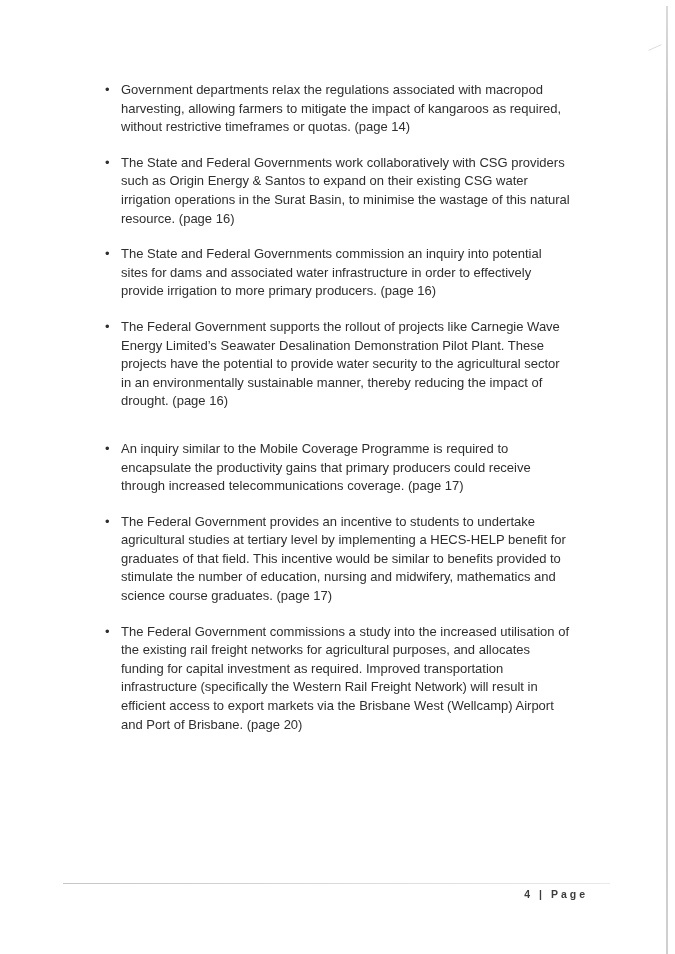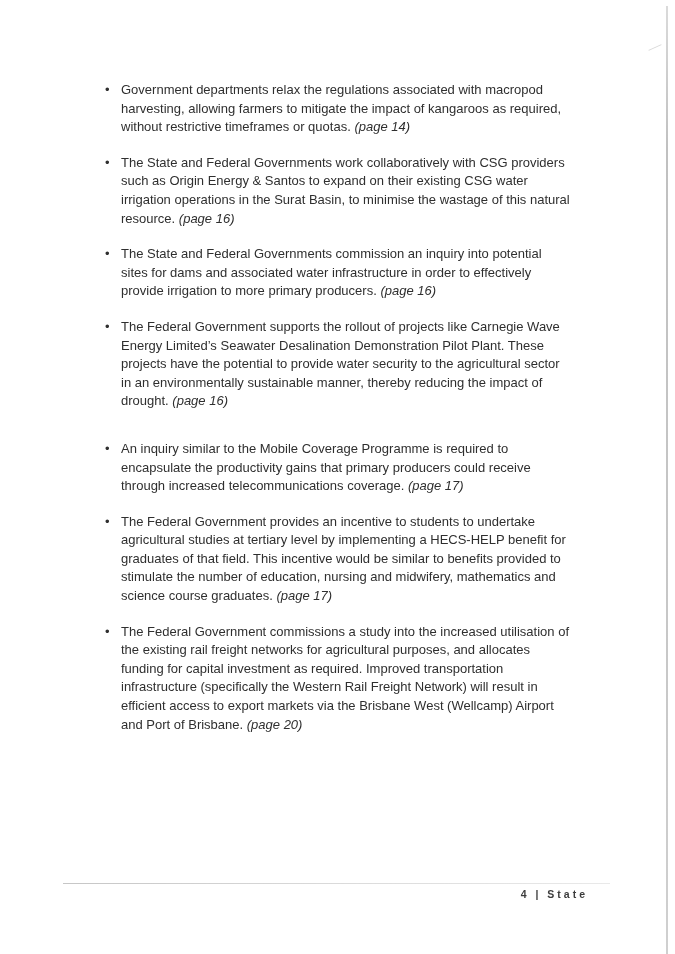--- a/index.html
+++ b/index.html
@@ -47,21 +47,21 @@
     flex: 0 0 16px;
     color: #2f2f2f;
     line-height: 18.6px;
     font-size: 13px;
   }
   .bullet-body {
     flex: 1 1 auto;
     max-width: 524px;
   }
   .bullet-text { white-space: pre-line; }
-  .page-ref { font-style: italic; }
+  .page-ref { }
   
   .footer {
     position: absolute;
     left: 63px; top: 883px;
     width: 547px;
   }
   .footer-rule {
     height: 1px;
     background: linear-gradient(to right, #c6c6c6, #dcdcdc 55%, #e9e9e9);
   }
@@ -155,17 +155,17 @@
         <span class="page-ref">(page 20)</span>
       </span>
     </li>
     </ul>
 
   <div class="footer">
     <div class="footer-rule"></div>
     <div class="footer-text">
       <span>4</span>
       <span>|</span>
-      <span>State</span>
+      <span>Page</span>
     </div>
   </div>
 
 </div>
 
 </body></html>

